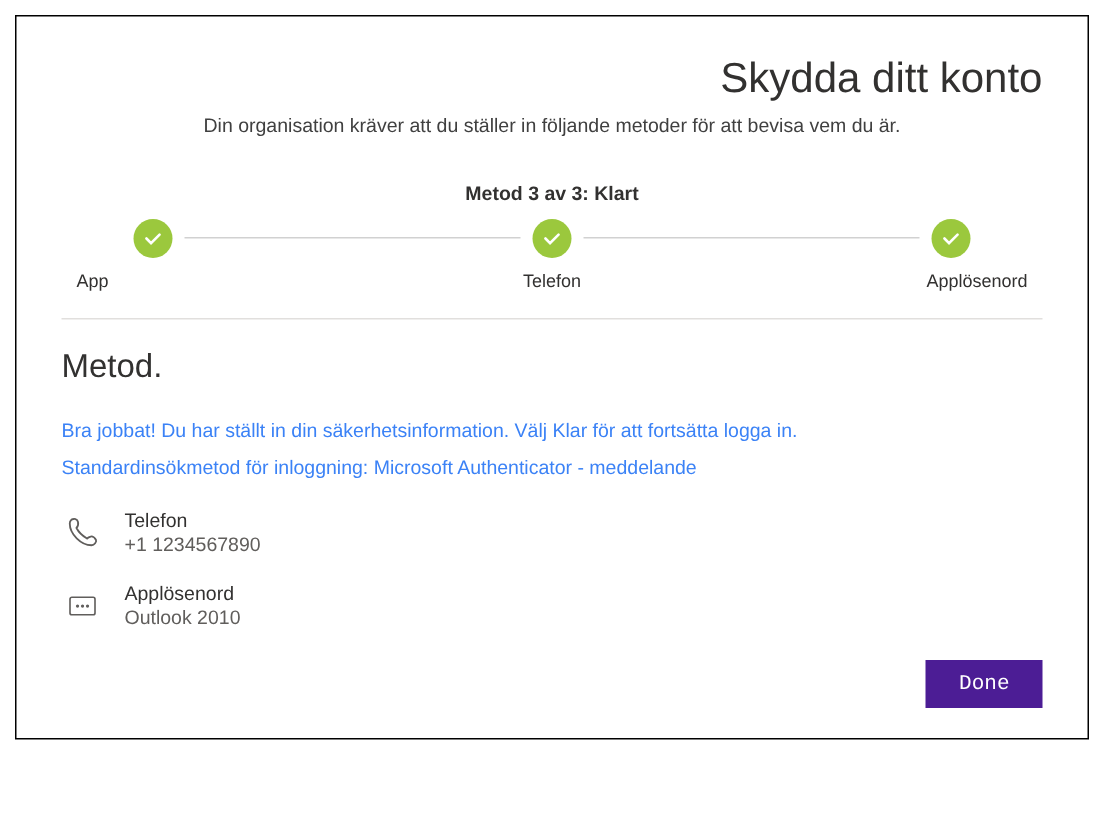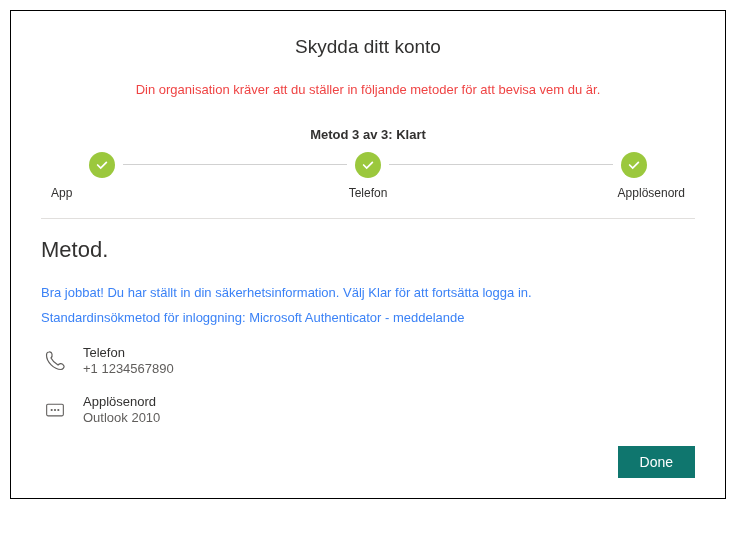--- a/index.html
+++ b/index.html
@@ -9,30 +9,30 @@
       display: flex;
       justify-content: center;
       padding: 10px;
     }
     .container {
       width: 716px;
       border: 1px solid #000;
       padding: 25px 30px 20px;
     }
     .title {
-      text-align: center;
-      font-size: 19px;
+      text-align: right;
+      font-size: 28px;
       font-weight: 400;
       color: #323130;
-      margin-bottom: 24px;
+      margin-bottom: 8px;
     }
     .subtitle {
       text-align: center;
       font-size: 13px;
-      color: #ef4444;
+      color: #404040;
       margin-bottom: 30px;
     }
     .step-label {
       text-align: center;
       font-size: 13px;
       color: #323130;
       margin-bottom: 10px;
       font-weight: bold;
     }
     .steps {
@@ -123,27 +123,27 @@
     .method-detail {
       font-size: 13px;
       color: #605e5c;
     }
     .actions {
       display: flex;
       justify-content: flex-end;
       margin-top: 10px;
     }
     .primary-btn {
-      background: #0f766e;
+      background: #4c1d95;
       color: #fff;
       border: none;
       padding: 8px 22px;
       font-size: 14px;
       cursor: pointer;
-      font-family: Liberation Sans, sans-serif;
+      font-family: Liberation Mono, monospace;
     }
   </style>
 </head>
 <body>
 
 <div class="container">
   <h1 class="title">Skydda ditt konto</h1>
   <p class="subtitle">Din organisation kräver att du ställer in följande metoder för att bevisa vem du är.</p>
 
   <div class="step-label">Metod 3 av 3: Klart</div>

